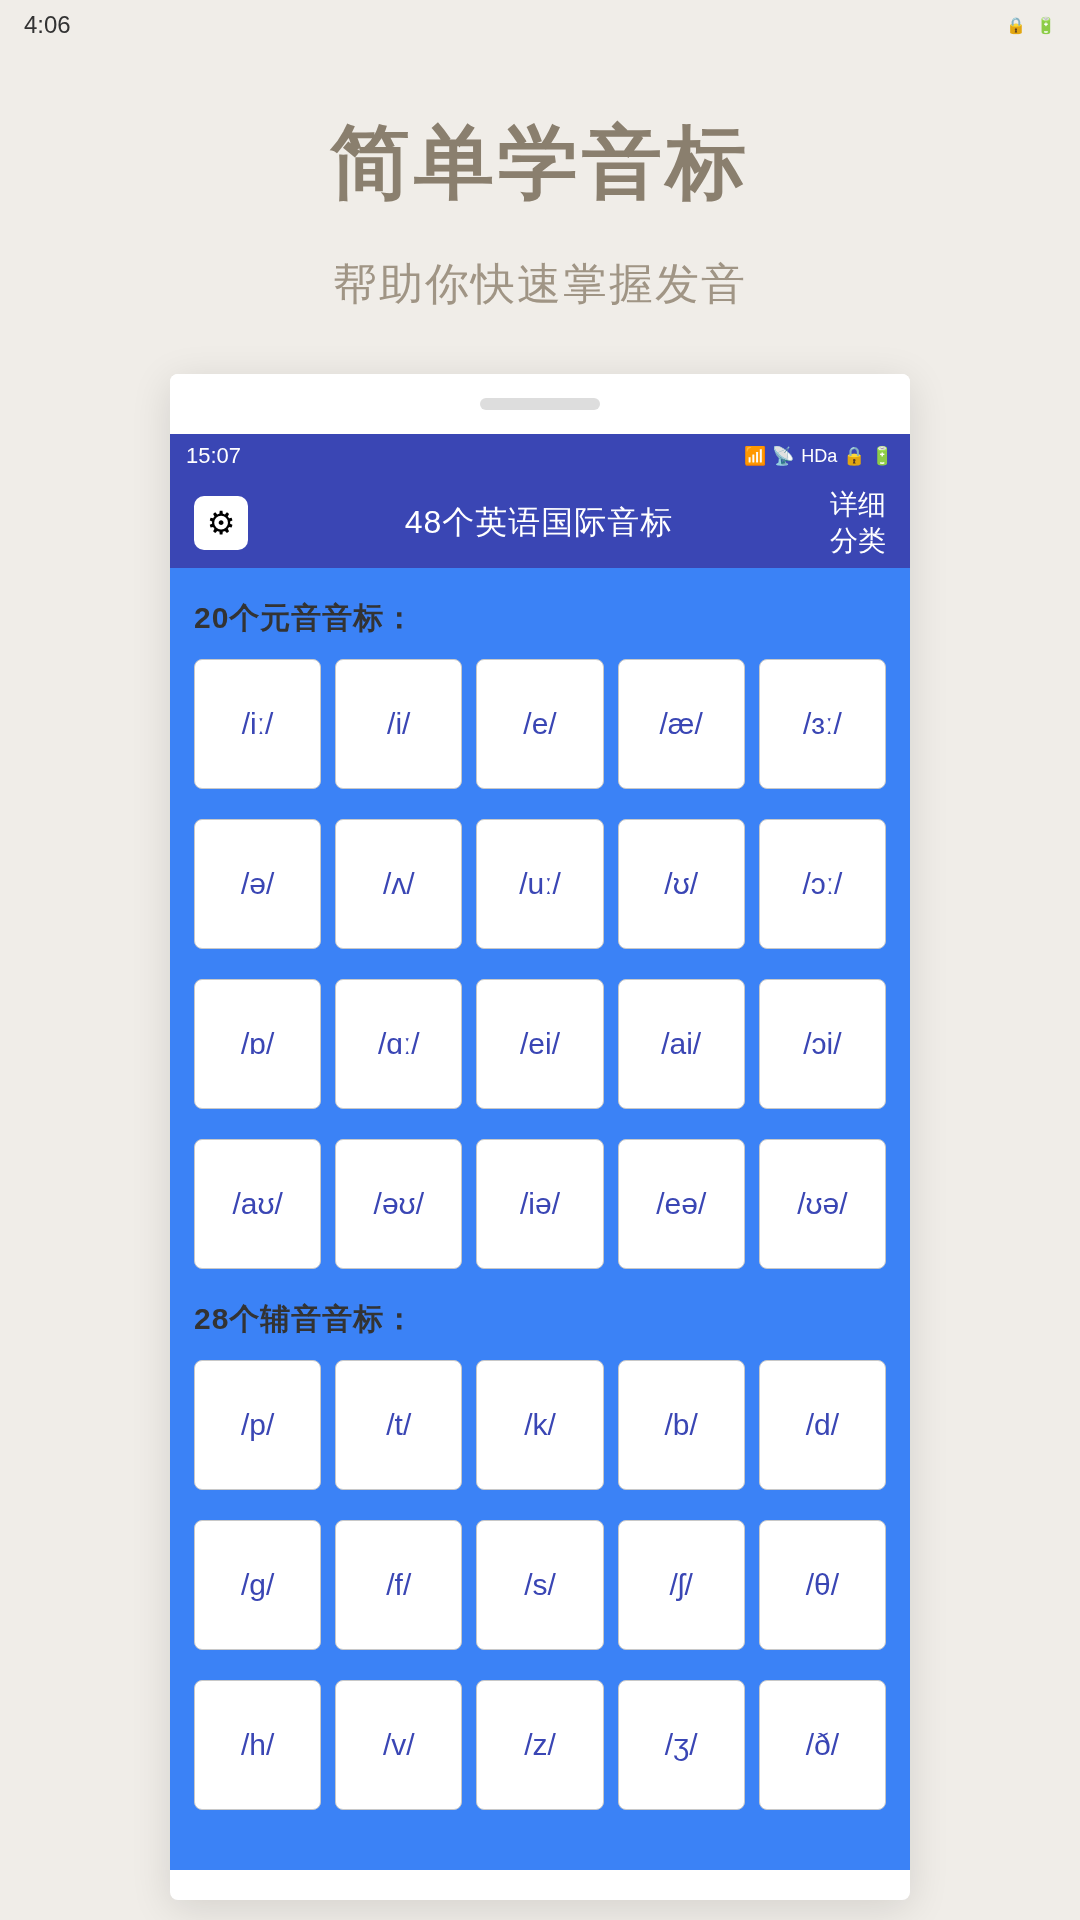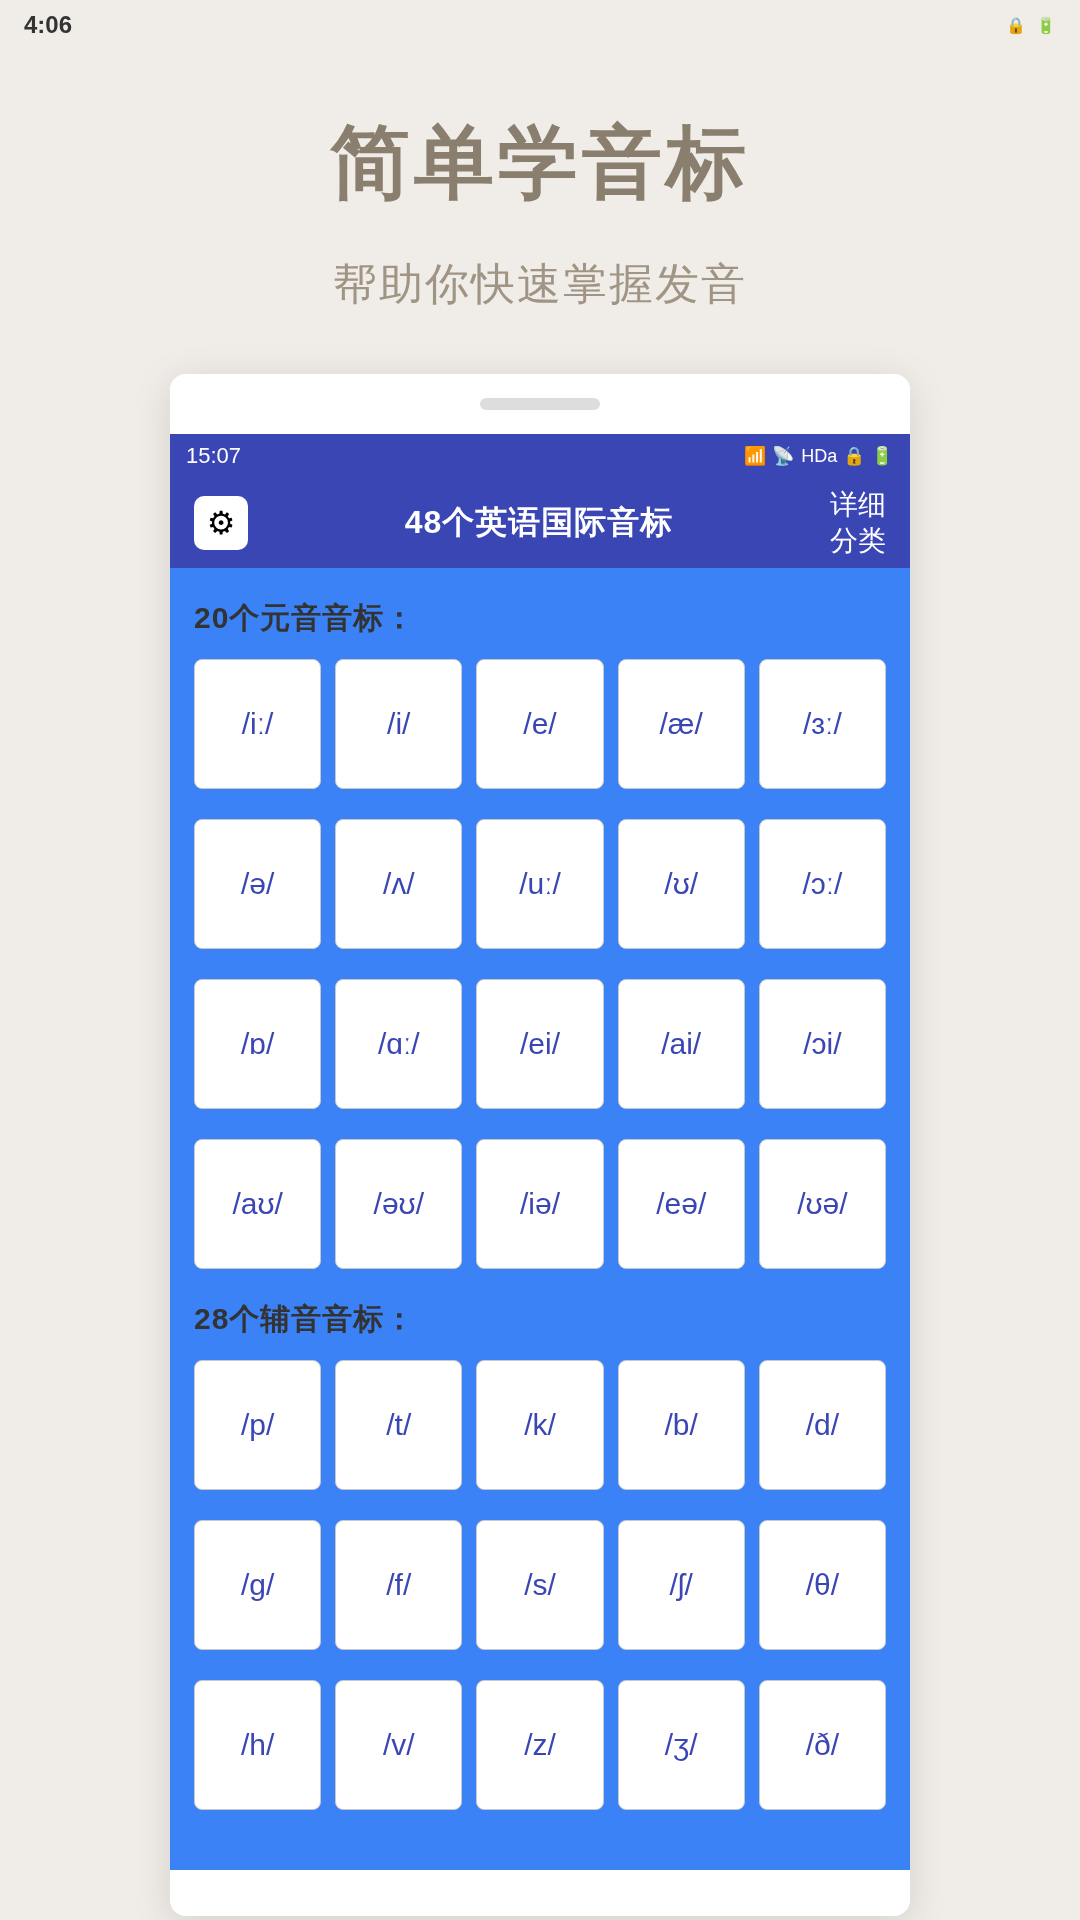--- a/index.html
+++ b/index.html
@@ -21,21 +21,21 @@
       height: 50px;
       background: #f0ede8;
       display: flex;
       align-items: center;
       justify-content: space-between;
       padding: 0 24px;
     }
     .status-bar-left {
       font-size: 24px;
       color: #333;
-      font-weight: 700;
+      font-weight: 400;
     }
     .status-bar-right {
       display: flex;
       gap: 10px;
       align-items: center;
     }
 
     
     .header-section {
       width: 100%;
@@ -53,25 +53,25 @@
       font-size: 44px;
       color: #a09585;
       letter-spacing: 2px;
       margin-top: 37px;
     }
 
     
     .phone-mockup {
       width: 740px;
       background: white;
-      border-radius: 16px;
+      border-radius: 8px;
       box-shadow: 0 8px 40px rgba(0,0,0,0.12);
       overflow: hidden;
       margin-top: 20px;
-      padding-bottom: 46px;
+      padding-bottom: 30px;
     }
 
     .phone-top {
       background: white;
       height: 60px;
       display: flex;
       justify-content: center;
       align-items: center;
     }
     .phone-speaker {
@@ -118,21 +118,21 @@
       background: white;
       border-radius: 10px;
       display: flex;
       align-items: center;
       justify-content: center;
       font-size: 32px;
     }
     .app-header-title {
       font-size: 32px;
       color: white;
-      font-weight: 700;
+      font-weight: 400;
       letter-spacing: 1px;
     }
     .detail-btn {
       font-size: 28px;
       color: white;
       text-align: center;
       line-height: 1.3;
     }
 
     

